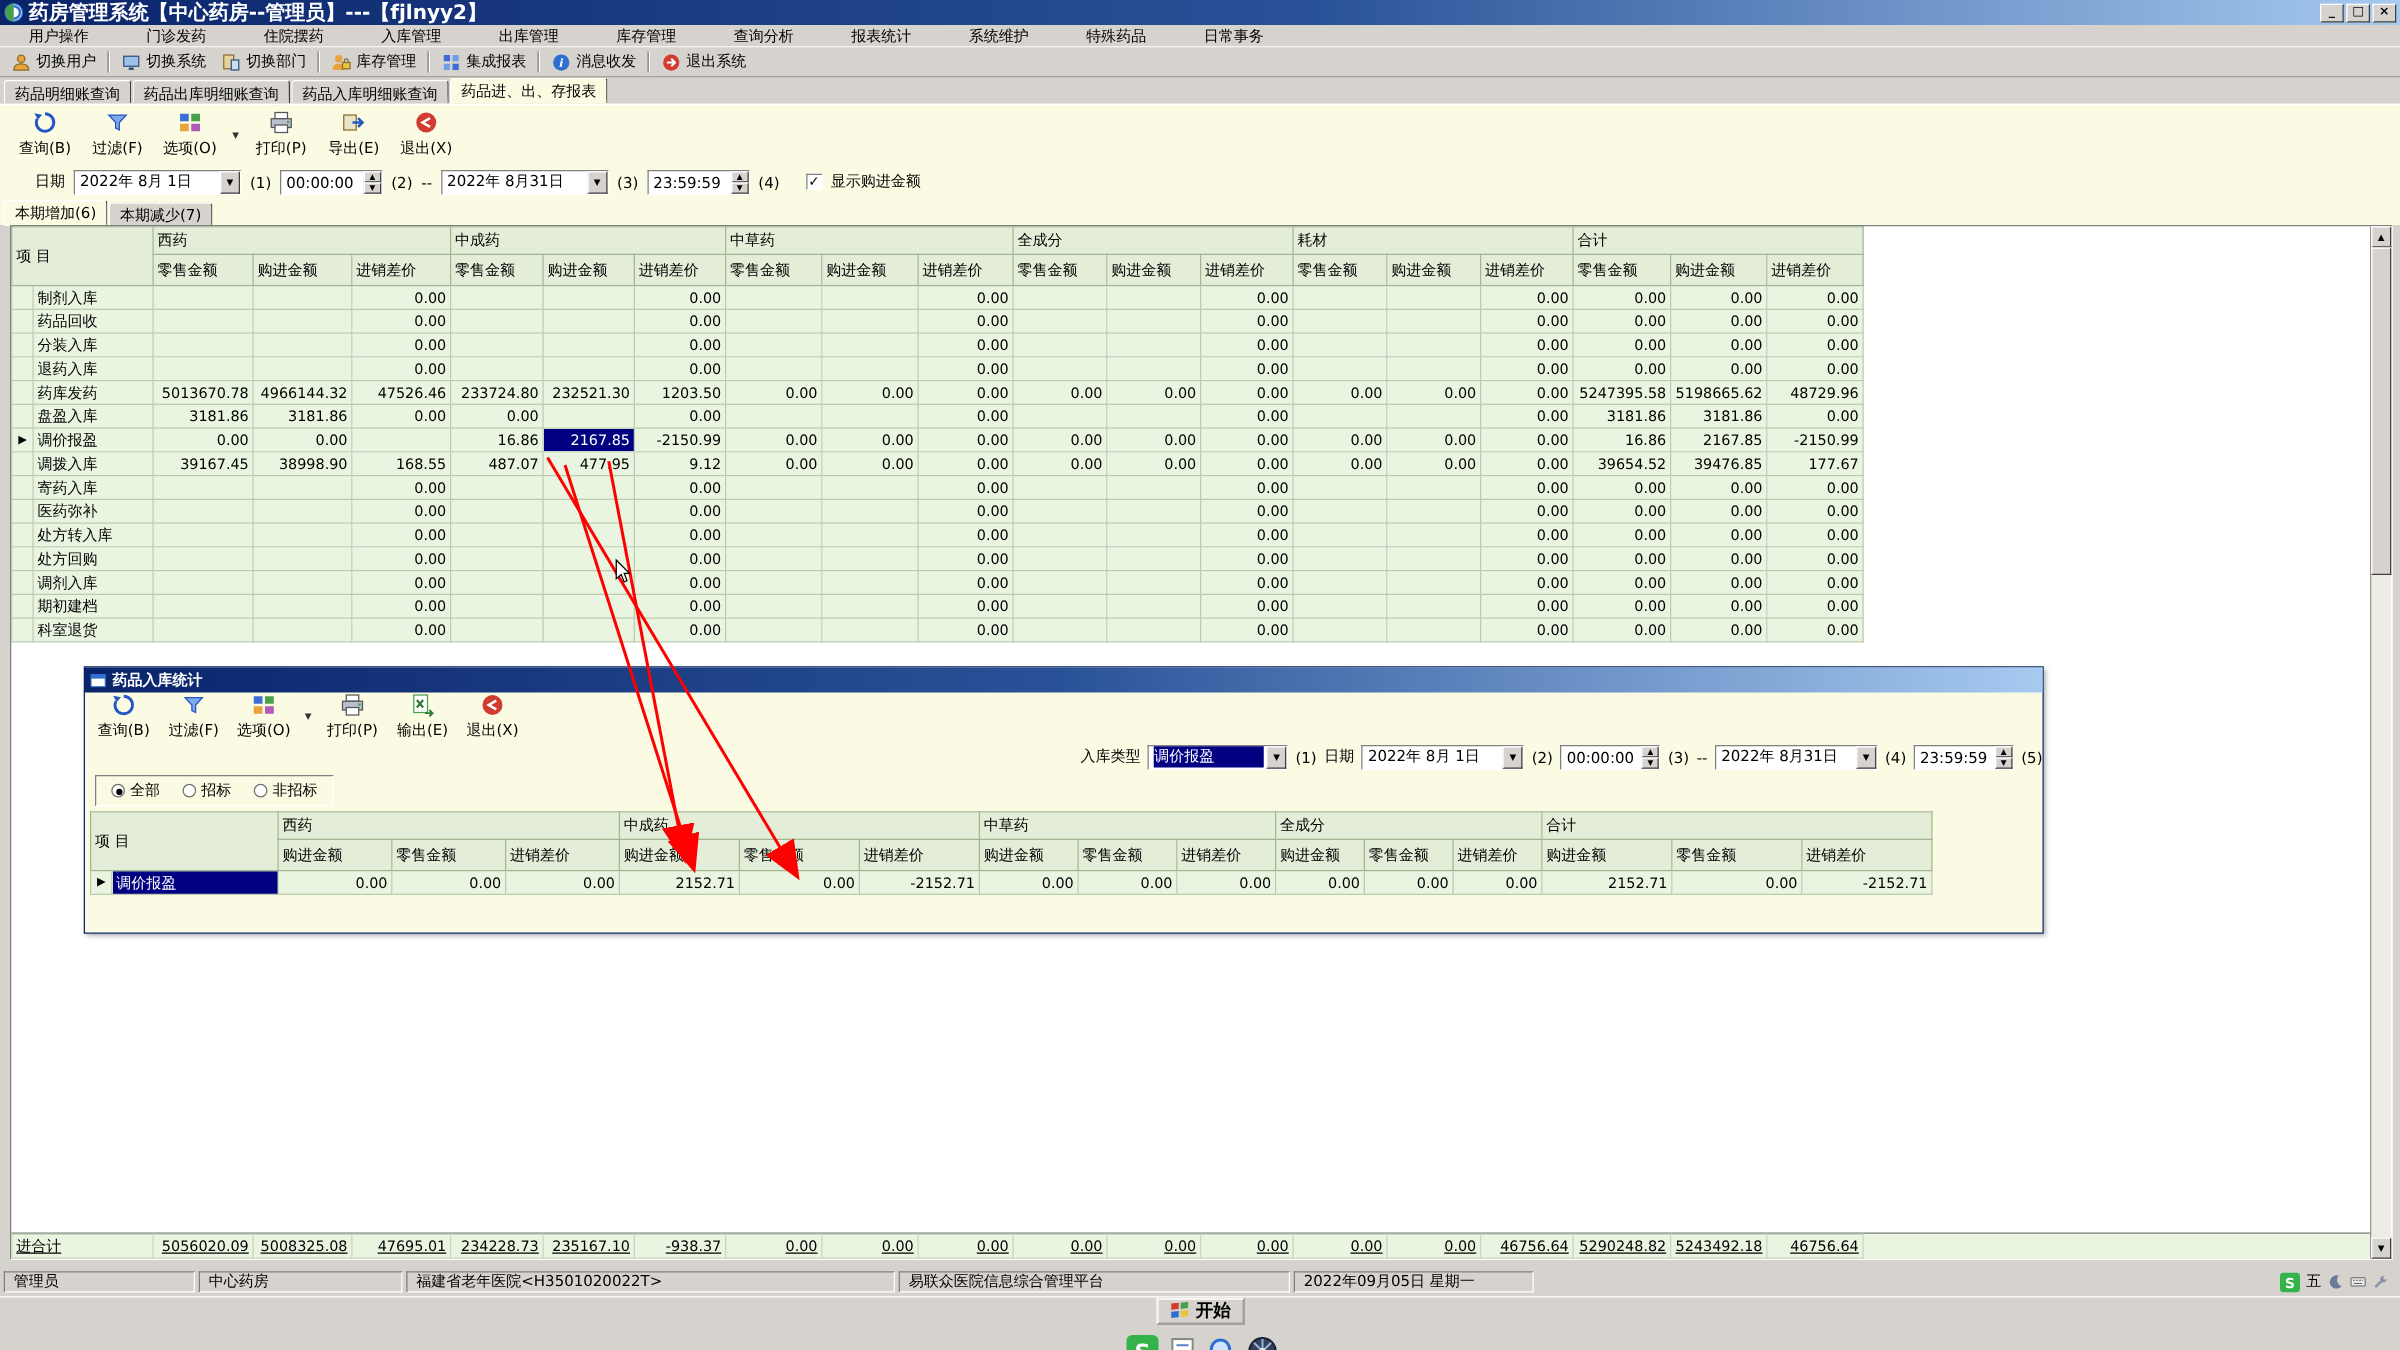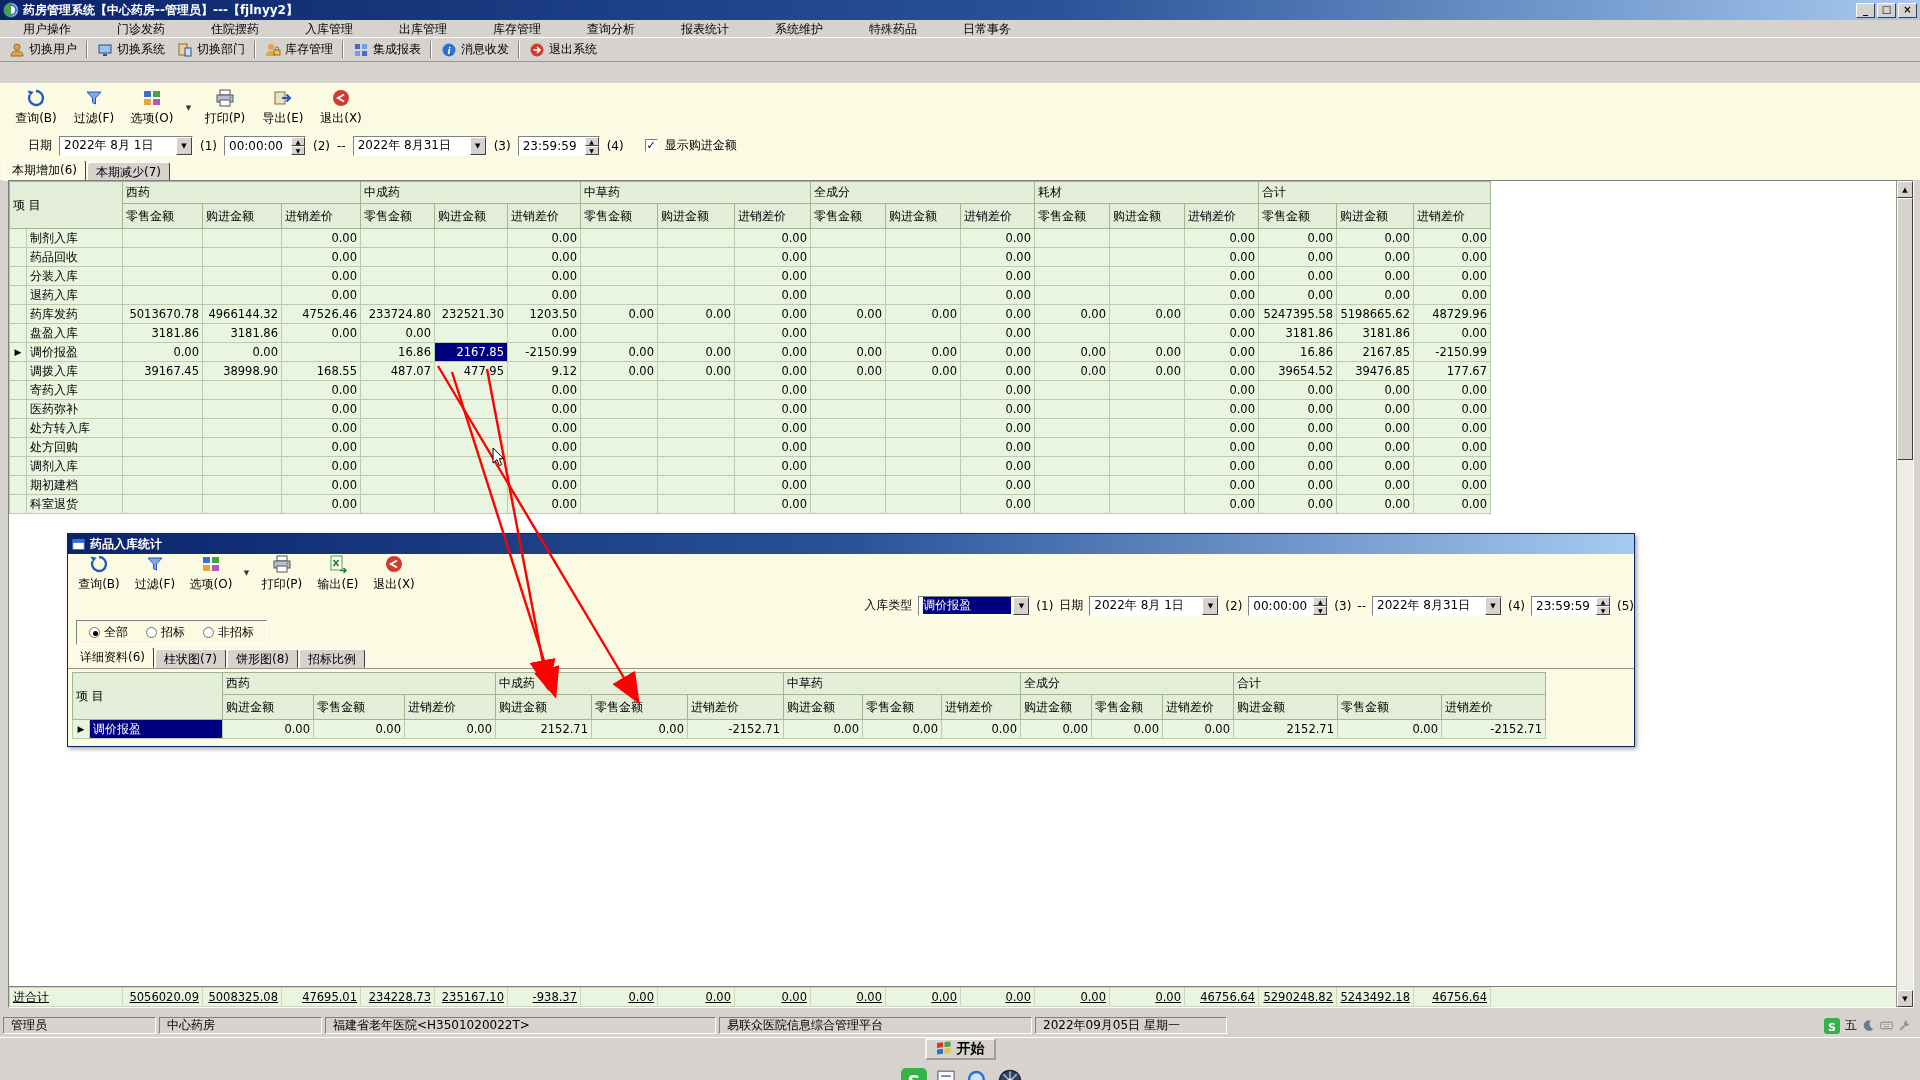--- a/index.html
+++ b/index.html
@@ -8,21 +8,21 @@
           font-family:"DejaVu Sans","Liberation Sans",sans-serif;font-size:12px;color:#000;}
 
   
   .titlebar{position:absolute;left:0;top:0;width:100%;height:20px;
     background:linear-gradient(90deg,#0A246A 0%,#2A5298 55%,#A6CAF0 100%);
     color:#fff;display:flex;align-items:center;padding:0 3px;font-weight:bold;}
   .icn{display:inline-flex;width:16px;height:16px;flex:none;}
   .icn svg{width:100%;height:100%;display:block;}
   .icn.big{width:20px;height:20px;}
   .icn.small{width:13px;height:13px;}
-  .title-text{margin-left:4px;font-size:12px;text-align:center;}
+  .title-text{margin-left:4px;font-size:16px;text-align:center;}
   .win-btns{margin-left:auto;display:flex;gap:2px;}
   .win-btn{width:19px;height:15px;background:#D6D3CE;color:#000;font-size:10px;line-height:12px;
     text-align:center;font-weight:bold;border:1px solid;border-color:#fff #404040 #404040 #fff;}
 
   
   .menubar{position:absolute;top:20px;left:0;width:100%;height:18px;background:#D6D3CE;
     display:flex;align-items:center;border-bottom:1px solid #fff;}
   .menu-item{padding:0 23px;line-height:18px;}
   .quickbar{position:absolute;top:38px;left:0;width:100%;height:24px;background:#D6D3CE;
     display:flex;align-items:center;padding-left:3px;border-bottom:1px solid #9a968f;}
@@ -225,20 +225,26 @@
         <span class="icn">
           <svg viewBox="0 0 16 16">
             <circle cx="8" cy="8" r="6.5" fill="#D23B2F"></circle>
             <path d="M4.5 8h6M8 5l3 3-3 3" stroke="#fff" stroke-width="1.6" fill="none"></path>
           </svg>
         </span>
         <span>退出系统</span>
       </div>
     </div>
 
+  <div class="wstabs">
+      <div class="wstab">药品明细账查询</div>
+      <div class="wstab">药品出库明细账查询</div>
+      <div class="wstab">药品入库明细账查询</div>
+      <div class="wstab active">药品进、出、存报表</div>
+    </div>
 
   <div class="report-head">
     <div class="rtoolbar">
         <div class="rbtn">
           <span class="icn big">
             <svg viewBox="0 0 20 20">
               <path d="M10 3a7 7 0 1 1-6.3 4" fill="none" stroke="#2457C5" stroke-width="2.3"></path>
               <path d="M1.5 2.5l2.8 5.2 3.4-4z" fill="#2457C5"></path>
             </svg>
           </span>
@@ -894,26 +900,20 @@
           <label class="radio">
             <span class="rdot"></span>
             <span>招标</span>
           </label>
           <label class="radio">
             <span class="rdot"></span>
             <span>非招标</span>
           </label>
         </div>
     </div>
-    <div class="popup-tabs">
-        <div class="ptab active">详细资料(6)</div>
-        <div class="ptab">柱状图(7)</div>
-        <div class="ptab">饼形图(8)</div>
-        <div class="ptab">招标比例</div>
-      </div>
     <div class="popup-gridwrap">
       <table class="grid" id="popup-grid">
           <colgroup>
             <col style="width: 17px;">
             <col style="width: 133px;">
             <col style="width: 91px;">
             <col style="width: 91px;">
             <col style="width: 91px;">
             <col style="width: 96px;">
             <col style="width: 96px;">

